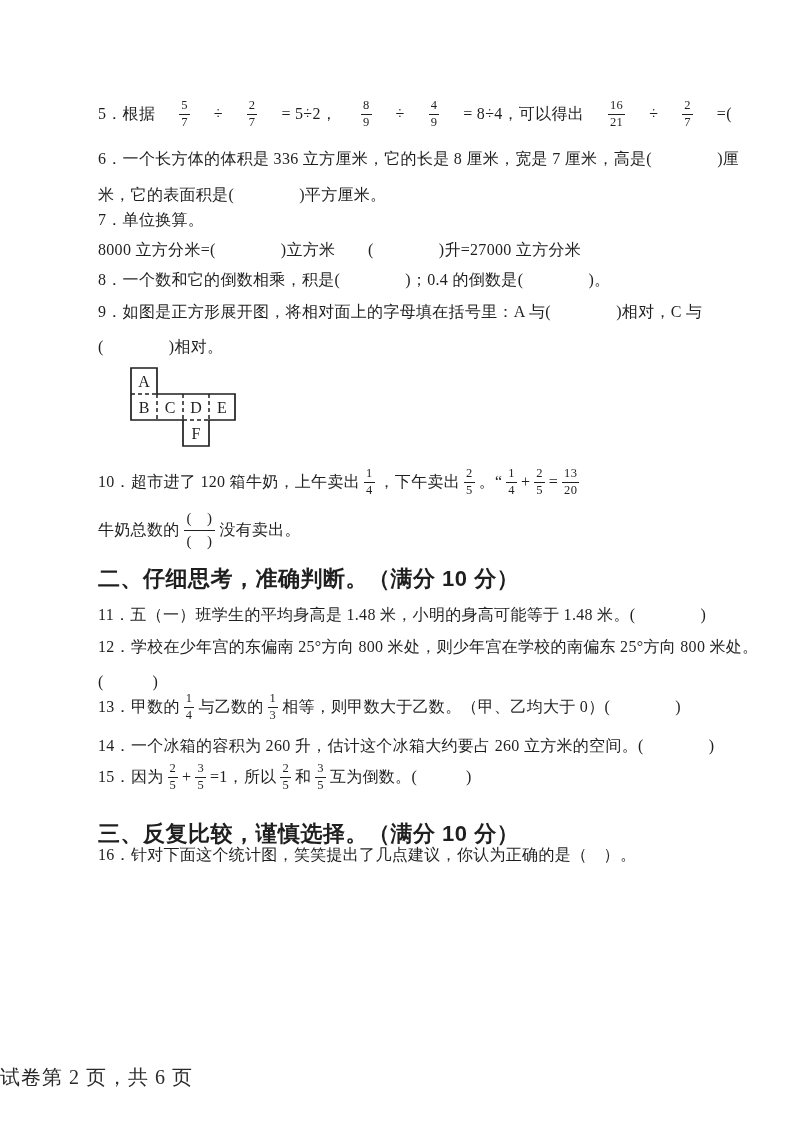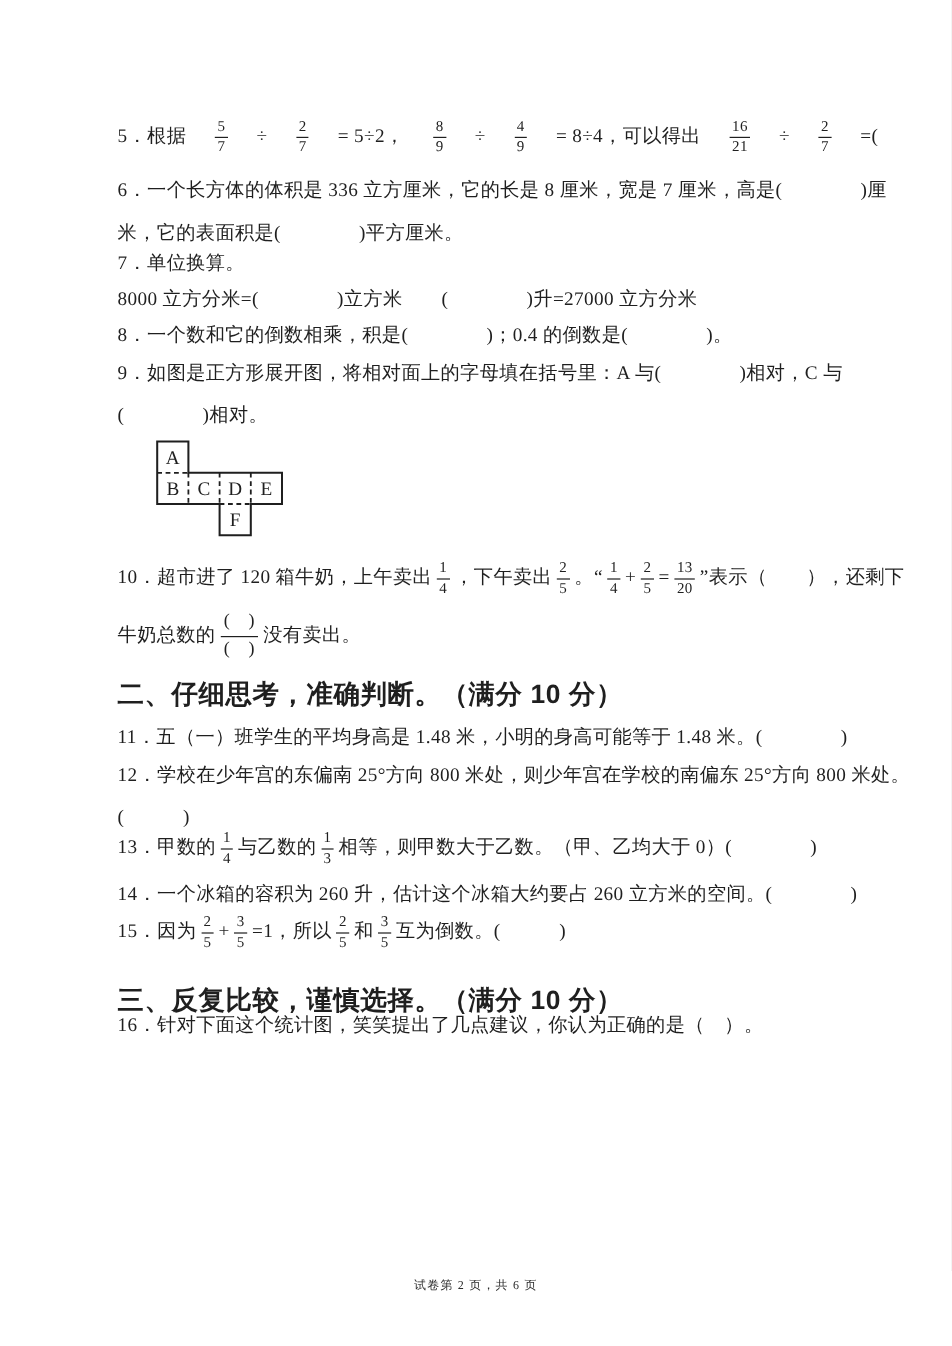--- a/index.html
+++ b/index.html
@@ -46,22 +46,21 @@
   .frac.big .den{padding:3px 3px 0;}
   .net-svg{position:absolute;left:129px;top:366px;}
   .net-svg text{
     font-family:"Liberation Serif","DejaVu Serif",serif;
     font-size:16px;
     fill:var(--ink,#1f1f1f);
   }
   .footer{
     position:absolute;
     left:0;top:1064px;width:100%;
-    text-align:center;
-    font-size:10px;
+    font-size:20px;
     color:#2a2a2a;
     letter-spacing:1px;
   }
 </style>
 </head>
 <body>
 
 <div class="page">
 
   <div id="content">
@@ -138,21 +137,20 @@
         <span>+</span>
         <span class="frac">
           <span class="num">2</span>
           <span class="den">5</span>
         </span>
         <span>=</span>
         <span class="frac">
           <span class="num">13</span>
           <span class="den">20</span>
         </span>
-        <span>”表示（　　），还剩下</span>
       </div>
       <div class="line tall-big" style="top: 504px;">
         <span>牛奶总数的</span>
         <span class="frac big">
           <span class="num">(　)</span>
           <span class="den">(　)</span>
         </span>
         <span>没有卖出。</span>
       </div>
       <div class="line heading" style="top: 566px;">

